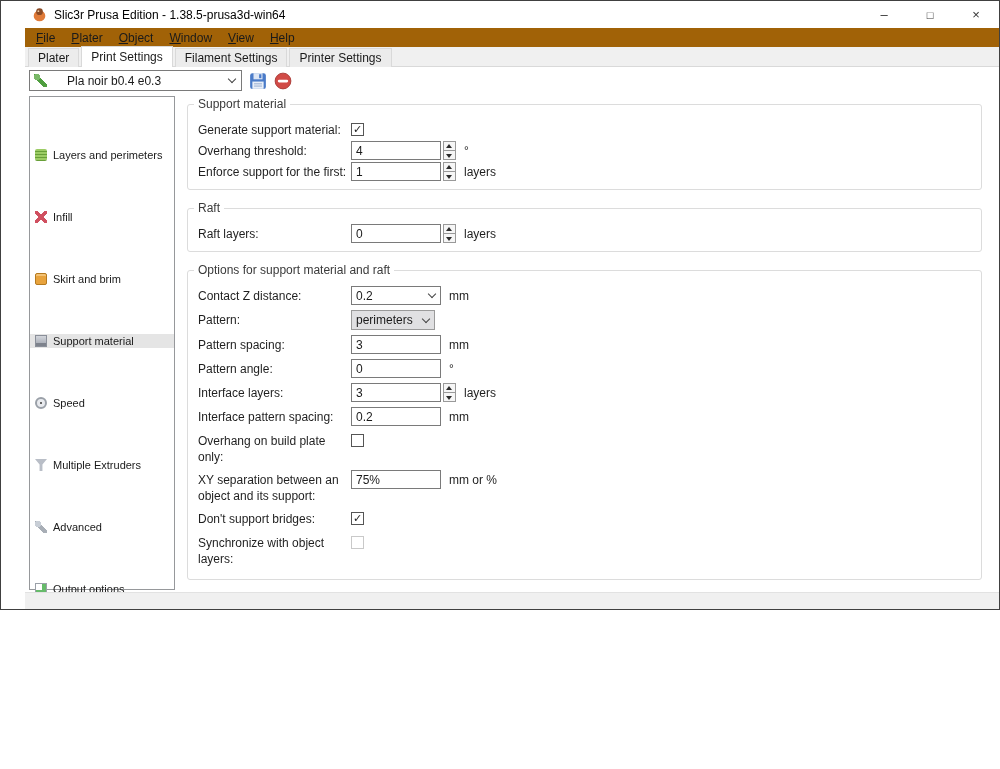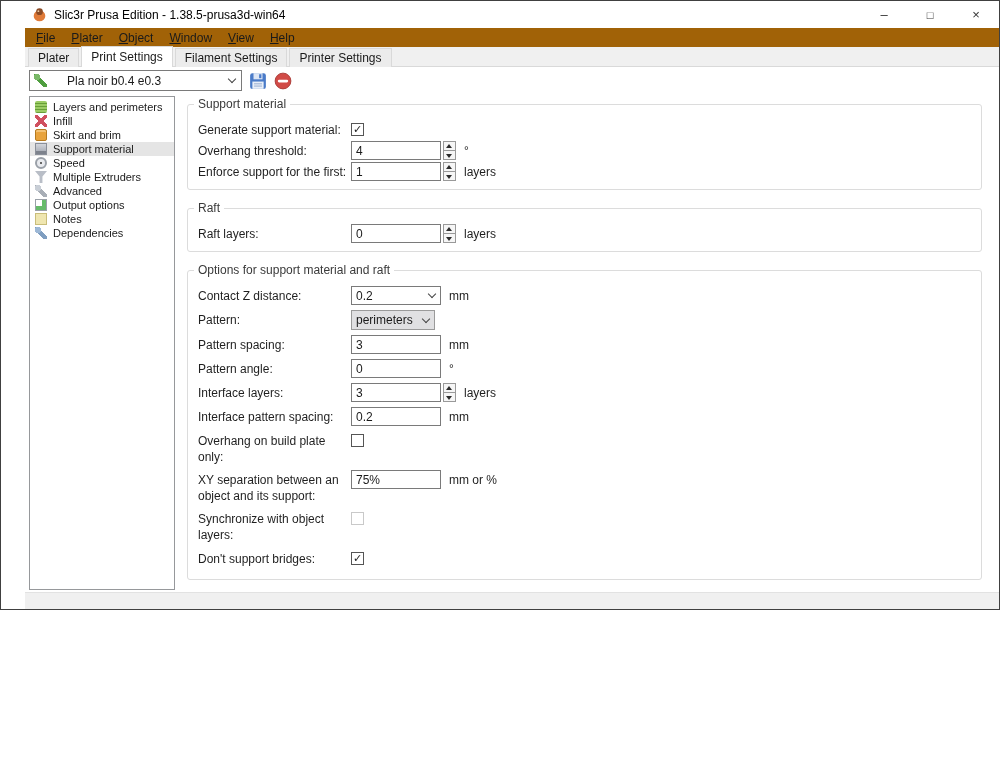--- a/index.html
+++ b/index.html
@@ -36,21 +36,21 @@
       linear-gradient(45deg, transparent 35%, #4f9e3f 35% 60%, transparent 60%);
   }
   .preset-label { flex:1; font-size:12px; color:#1a1a1a; white-space:nowrap; overflow:hidden;margin-left:15px; }
   .chev { width:6px; height:6px; border-right:1px solid #444; border-bottom:1px solid #444;
           transform:rotate(45deg); margin-top:-3px; flex:none; }
   .tool-btn { width:18px; height:18px; margin-left:7px; flex:none; }
   .tool-btn svg { width:100%; height:100%; display:block; }
   
   .content { flex:1; display:flex; padding:2px 4px; background:#fff; min-height:0; }
   .sidebar { width:146px; flex:none; border:1px solid #96989b; padding:3px 0; background:#fff; }
-  .tree-item { display:flex; align-items:flex-end; gap:6px; padding:1px 5px; font-size:11px; color:#1a1a1a; }
+  .tree-item { display:flex; align-items:flex-end; gap:6px; padding:1px 5px; font-size:11px; color:#1a1a1a;margin-top:48px; }
   .tree-item.selected { background:#e5e5e5; }
   .ticon { width:12px; height:12px; flex:none; }
   .layers-icon { background:repeating-linear-gradient(180deg,#9ccc65 0 2px,#689f38 2px 3px); border-radius:2px; }
   .infill-icon { background:
       linear-gradient(45deg, transparent 40%, #d05060 40% 60%, transparent 60%),
       linear-gradient(135deg, transparent 40%, #d05060 40% 60%, transparent 60%); }
   .skirt-icon { background:#e8a33d; border:1px solid #b57a20; border-radius:2px;
       box-shadow: inset 0 2px 0 #f3c275; }
   .support-icon { background:linear-gradient(#d3d6dc,#9ea3ad); border:1px solid #8a8f99;
       box-shadow: inset 0 -3px 0 #7d828c; }
@@ -306,31 +306,31 @@
               <span class="checkbox" data-name="support-on-build-plate-only-checkbox"></span>
             </div>
           </div>
           <div class="row" data-name="row-xy-separation-between-an-object-and-its-support">
             <label class="rlabel" data-name="label-xy-separation-between-an-object-and-its-support">XY separation between an object and its support:</label>
             <div class="rctrl">
               <input class="textfield" data-name="xy-separation-between-an-object-and-its-support-input" value="75%" style="">
               <span class="unit" data-name="xy-separation-between-an-object-and-its-support-unit">mm or %</span>
             </div>
           </div>
+          <div class="row" data-name="row-don-t-support-bridges">
+            <label class="rlabel" data-name="label-don-t-support-bridges">Don't support bridges:</label>
+            <div class="rctrl">
+              <span class="checkbox checked" data-name="don-t-support-bridges-checkbox"></span>
+            </div>
+          </div>
           <div class="row" data-name="row-synchronize-with-object-layers">
             <label class="rlabel" data-name="label-synchronize-with-object-layers">Synchronize with object layers:</label>
             <div class="rctrl">
               <span class="checkbox disabled" data-name="synchronize-with-object-layers-checkbox"></span>
             </div>
           </div>
-          <div class="row" data-name="row-don-t-support-bridges">
-            <label class="rlabel" data-name="label-don-t-support-bridges">Don't support bridges:</label>
-            <div class="rctrl">
-              <span class="checkbox checked" data-name="don-t-support-bridges-checkbox"></span>
-            </div>
-          </div>
         </div>
       </div>
   </div>
 
   <div class="statusbar" data-name="status-bar"></div>
 
 </div>
 
 </body></html>

